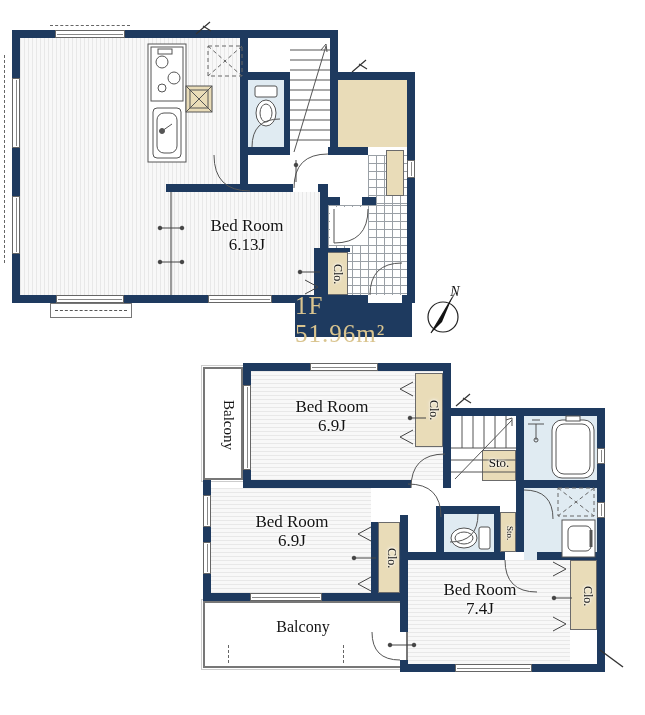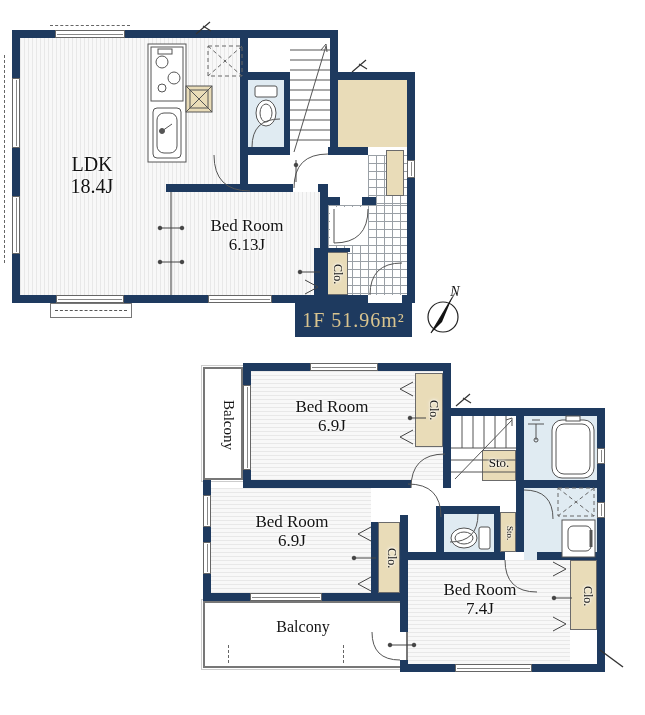--- a/index.html
+++ b/index.html
@@ -285,31 +285,27 @@
       <line x1="388" y1="645" x2="416" y2="645"></line>
         <circle cx="390" cy="645" r="1.8"></circle>
         <circle cx="414" cy="645" r="1.8"></circle>
       <circle cx="296" cy="165" r="1.8"></circle>
         <line x1="296" y1="160" x2="296" y2="182"></line>
     </g>
 
     <line x1="600" y1="650" x2="623" y2="667" stroke="#333" stroke-width="1.4"></line>
   </svg>
 
-  <div class="lbl" style="left:40px;top:153px;width:104px;font-size:20px;">
-    <div class="nm">LDK</div>
-    <div class="sz">18.4J</div>
-  </div>
   <div class="lbl" style="left:210px;top:216px;width:74px;font-size:17px;">
     <div class="nm">Bed Room</div>
     <div class="sz">6.13J</div>
   </div>
   <div class="lbl vtext" style="left:324px;top:256px;width:20px;height:36px;font-size:12px;">Clo.</div>
 
-  <div class="areabox" style="left:295px;top:303px;width:117px;height:34px;font-size:20px;">1F 51.96m²</div>
+  <div class="areabox" style="left:295px;top:303px;width:117px;height:34px;font-size:25px;">1F 51.96m²</div>
   <div class="lbl" style="left:446px;top:284px;width:18px;font-size:14px;font-style:italic;">N</div>
 
   <div class="lbl vtext" style="left:209px;top:394px;width:28px;height:62px;font-size:15px;">Balcony</div>
   <div class="lbl" style="left:292px;top:397px;width:80px;font-size:17px;">
     <div class="nm">Bed Room</div>
     <div class="sz">6.9J</div>
   </div>
   <div class="lbl vtext" style="left:418px;top:390px;width:22px;height:40px;font-size:12px;">Clo.</div>
   <div class="lbl" style="left:482px;top:456px;width:34px;font-size:13px;">Sto.</div>
   <div class="lbl" style="left:252px;top:512px;width:80px;font-size:17px;">

